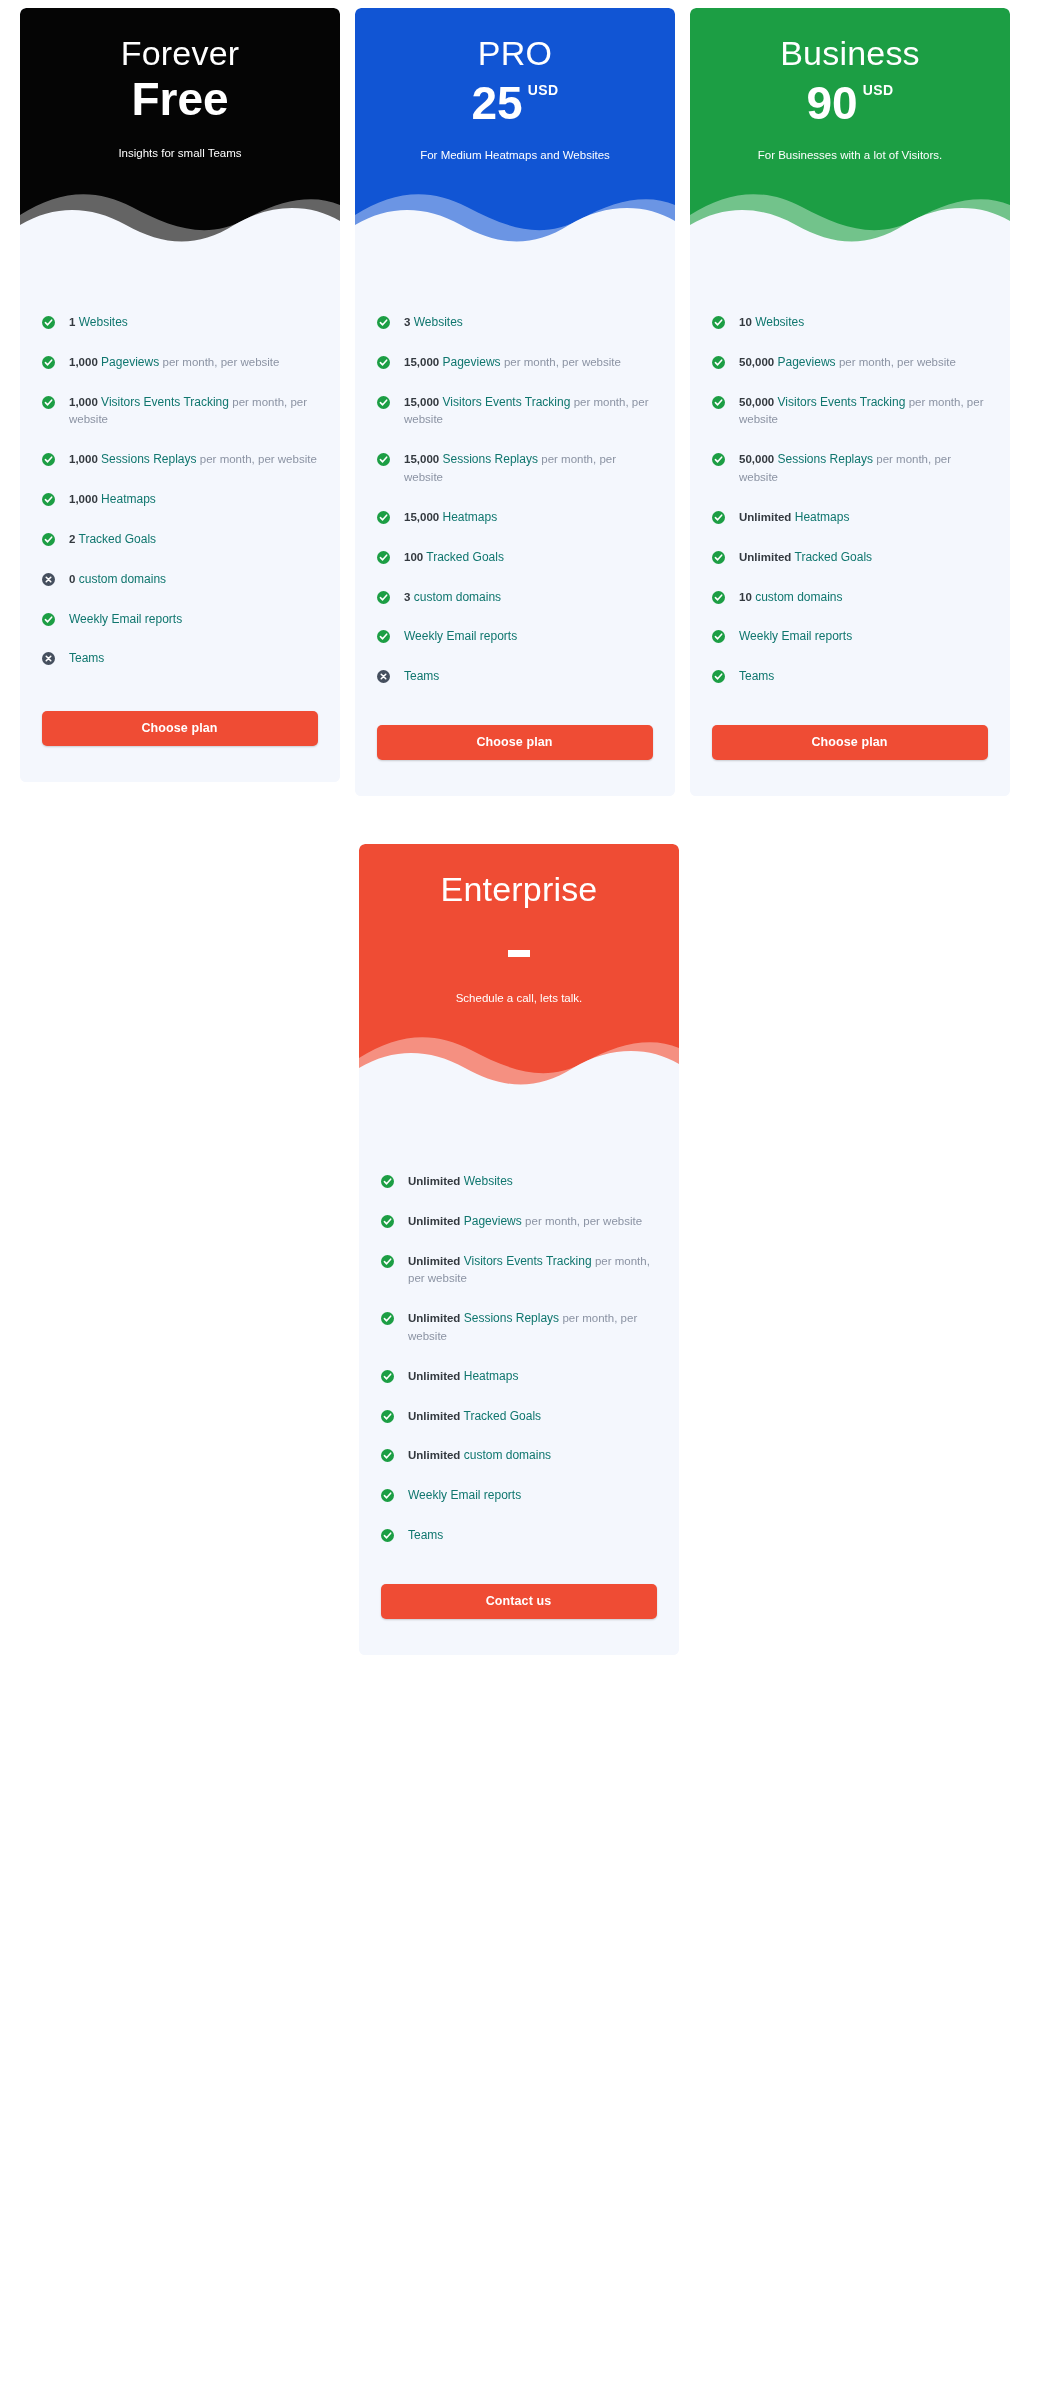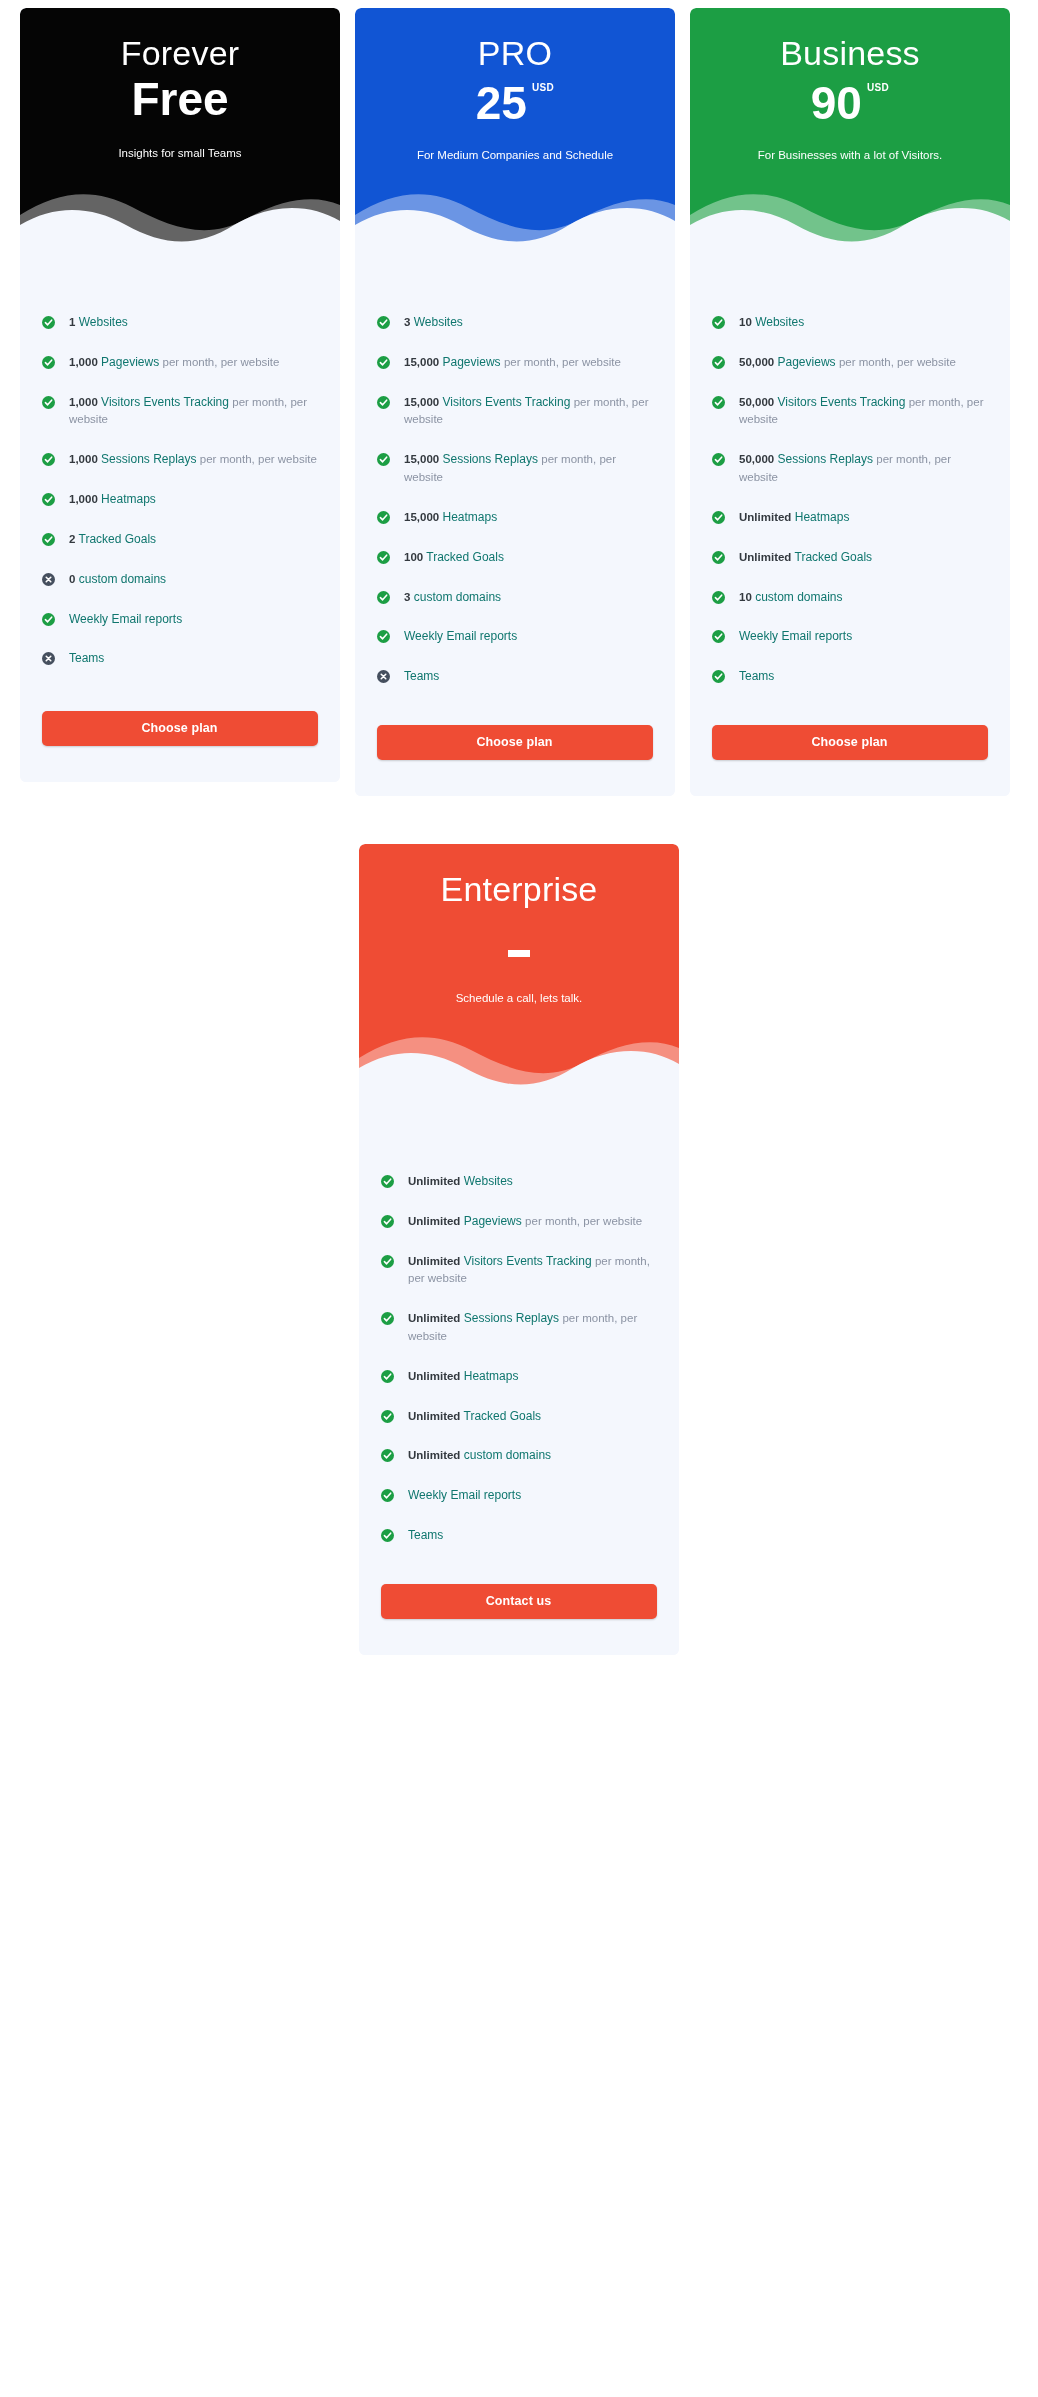--- a/index.html
+++ b/index.html
@@ -83,21 +83,21 @@
   }
 
   .price-amount {
     font-size: 46px;
     font-weight: 700;
     color: #ffffff;
     line-height: 1;
   }
 
   .price-currency {
-    font-size: 10px;
+    font-size: 14px;
     font-weight: 700;
     color: #ffffff;
     margin-left: 5px;
     margin-top: 2px;
     letter-spacing: .4px;
   }
 
   .price-dash {
     display: inline-block;
     width: 22px;
@@ -275,21 +275,21 @@
           </div>
         </div>
         <div class="cta-wrap">
           <button class="cta-button">Choose plan</button>
         </div>
       </div>
     <div class="card card-pro">
         <div class="card-head"><div class="plan-name">PRO</div><div class="price-block">
             <span class="price-amount">25</span>
             <span class="price-currency">USD</span>
-          </div><div class="plan-tagline">For Medium Companies and Schedule</div><div>
+          </div><div class="plan-tagline">For Medium Heatmaps and Websites</div><div>
             <svg class="wave" viewBox="0 0 320 70" preserveAspectRatio="none" xmlns="http://www.w3.org/2000/svg">
               <path d="M0,34 C38,10 74,6 112,26 C150,46 186,60 226,38 C258,20 292,12 320,24 L320,70 L0,70 Z" fill="#ffffff" fill-opacity="0.38"></path>
               <path d="M0,44 C34,24 70,24 106,44 C142,64 176,68 214,44 C250,22 290,22 320,40 L320,70 L0,70 Z" fill="#f4f7fd"></path>
             </svg>
           </div></div>
         <div class="features">
           <div class="feature">
             <span class="feature-icon"><svg viewBox="0 0 16 16" width="13" height="13" xmlns="http://www.w3.org/2000/svg">
                 <circle cx="8" cy="8" r="8" fill="#1c9e44"></circle>
                 <path d="M4.2 8.2 L6.9 10.9 L11.9 5.1" stroke="#ffffff" stroke-width="1.9" fill="none" stroke-linecap="round" stroke-linejoin="round"></path>

